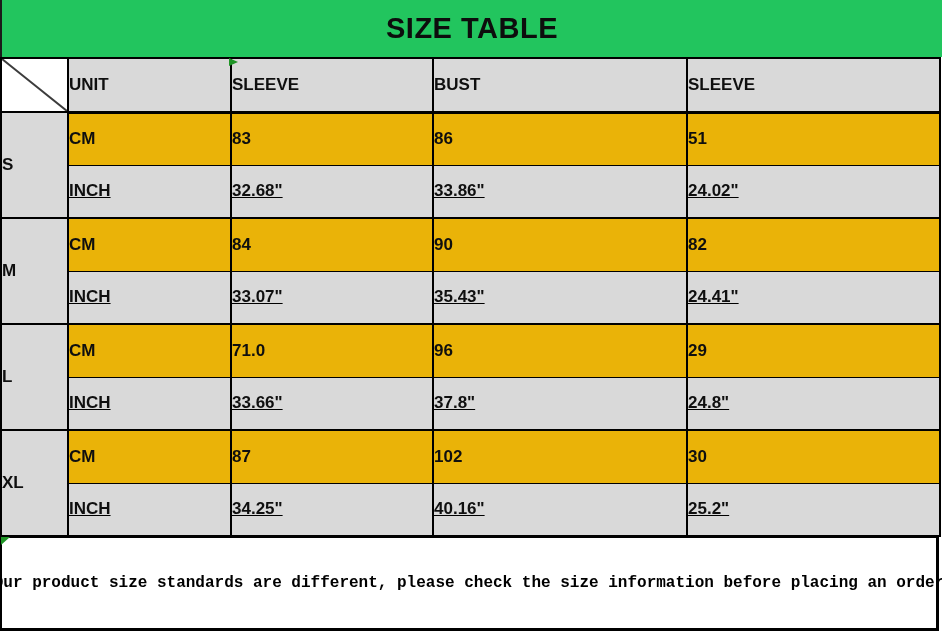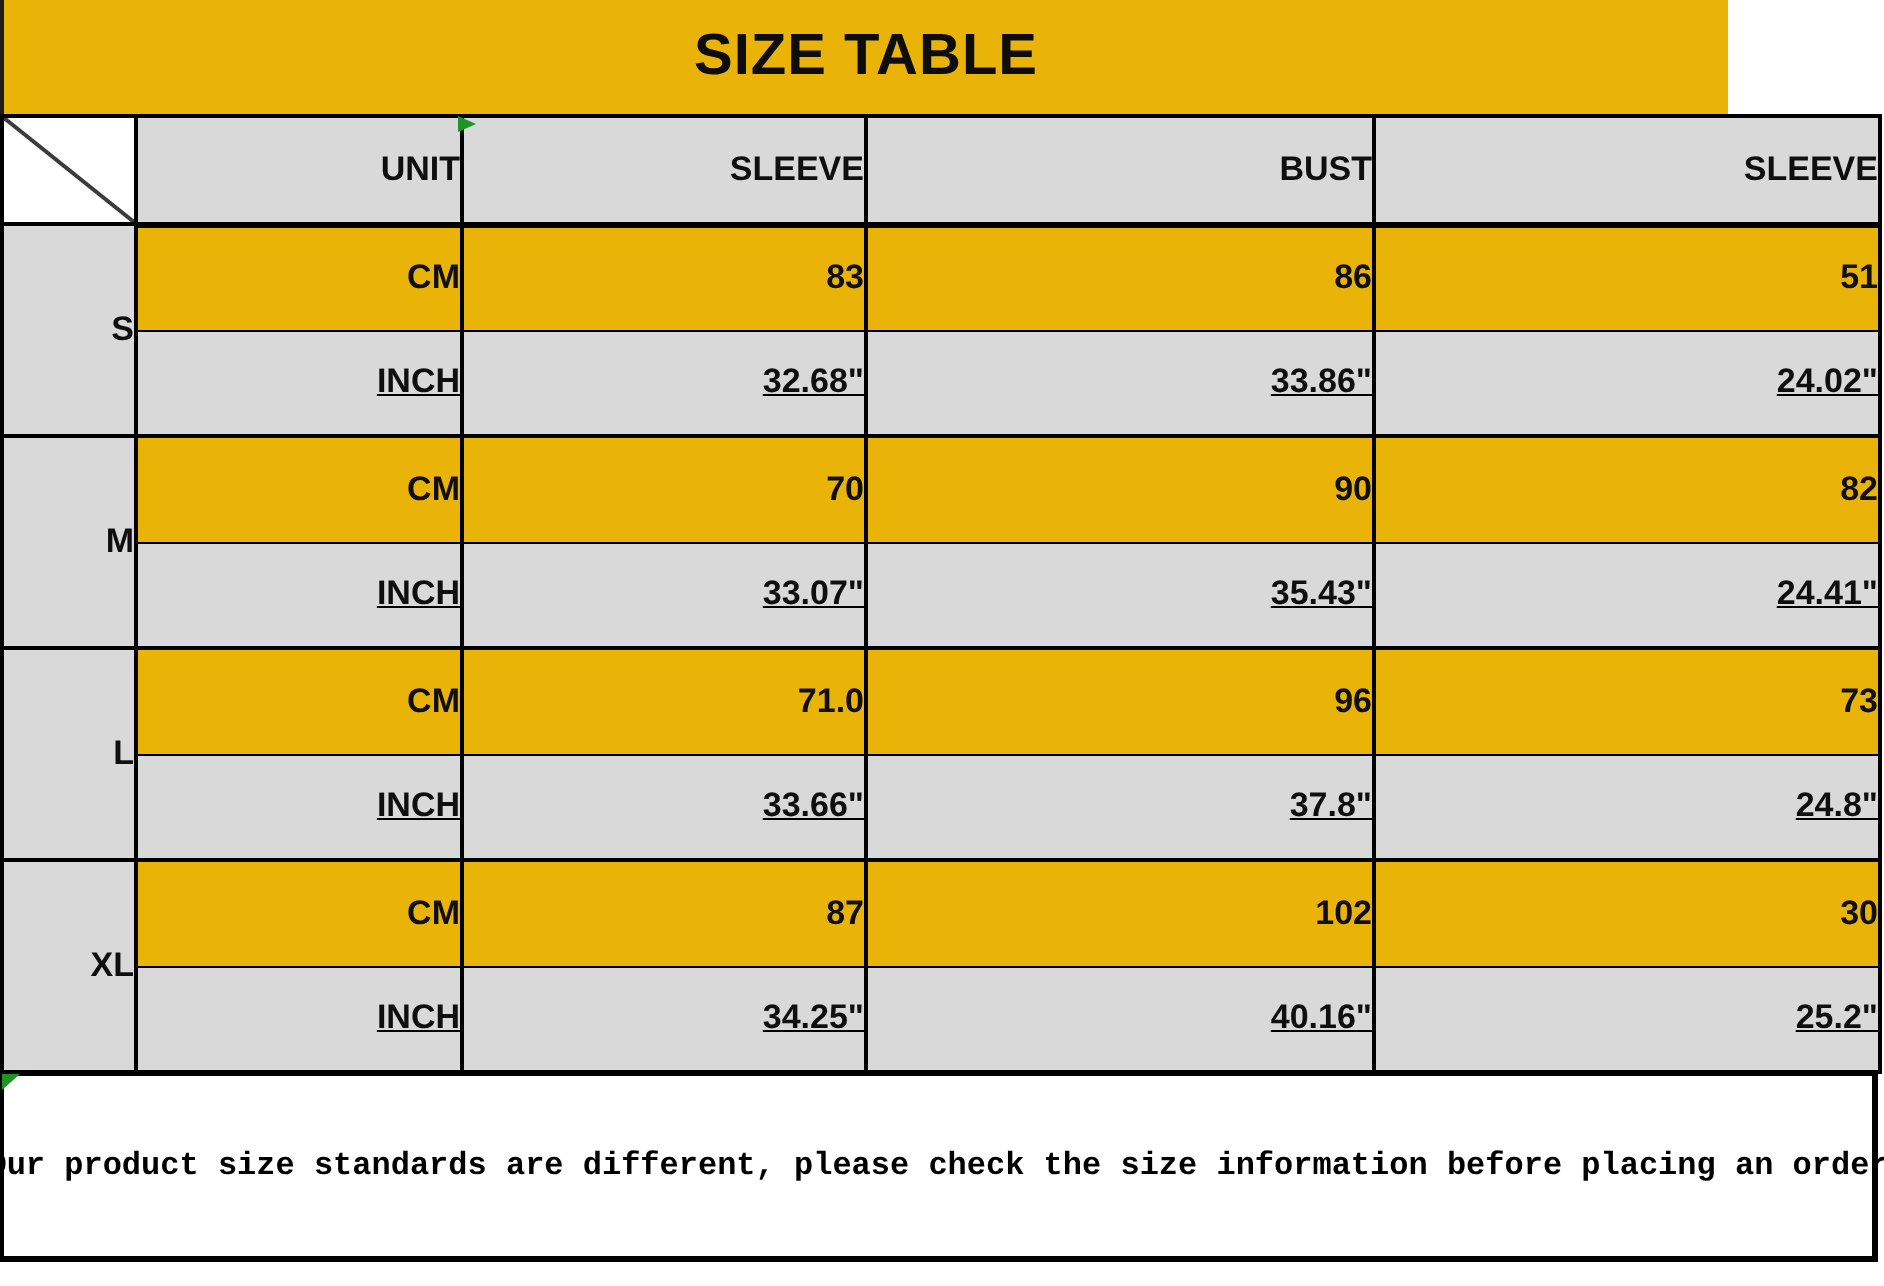--- a/index.html
+++ b/index.html
@@ -9,22 +9,22 @@
     height: 643px;
     background: #ffffff;
     font-family: "Liberation Sans", sans-serif;
     overflow: hidden;
   }
 
   
   .banner {
     position: absolute;
     left: 0; top: 0;
-    width: 864px; height: 57px;
-    background: #eab308;
+    width: 942px; height: 57px;
+    background: #22c55e;
     border-left: 2px solid #1b1b1b;
     box-sizing: border-box;
     display: flex;
     align-items: center;
     justify-content: center;
   }
   .banner .title {
     font-size: 29px;
     font-weight: bold;
     color: #0d0d0d;
@@ -35,21 +35,21 @@
   table.size-table {
     position: absolute;
     left: 0; top: 57px;
     width: 939px;
     border-collapse: collapse;
     table-layout: fixed;
   }
   table.size-table th, table.size-table td {
     border: 2px solid #000000;
     padding: 0;
-    text-align: right;
+    text-align: left;
     vertical-align: middle;
     font-weight: bold;
     color: #0f0f0f;
     font-size: 17px;
     overflow: hidden;
   }
   tr.head { height: 54px; }
   tr.head th {
     background: #d9d9d9;
     border-bottom-width: 3px;
@@ -142,37 +142,37 @@
     <tr class="row-inch">
       <td>INCH</td>
       <td>32.68"</td>
       <td>33.86"</td>
       <td>24.02"</td>
     </tr>
 
     <tr class="row-cm">
       <th class="size-label" rowspan="2">M</th>
       <td>CM</td>
-      <td>70</td>
+      <td>84</td>
       <td>90</td>
       <td>82</td>
     </tr>
     <tr class="row-inch">
       <td>INCH</td>
       <td>33.07"</td>
       <td>35.43"</td>
       <td>24.41"</td>
     </tr>
 
     <tr class="row-cm">
       <th class="size-label" rowspan="2">L</th>
       <td>CM</td>
       <td>71.0</td>
       <td>96</td>
-      <td>73</td>
+      <td>29</td>
     </tr>
     <tr class="row-inch">
       <td>INCH</td>
       <td>33.66"</td>
       <td>37.8"</td>
       <td>24.8"</td>
     </tr>
 
     <tr class="row-cm">
       <th class="size-label" rowspan="2">XL</th>

